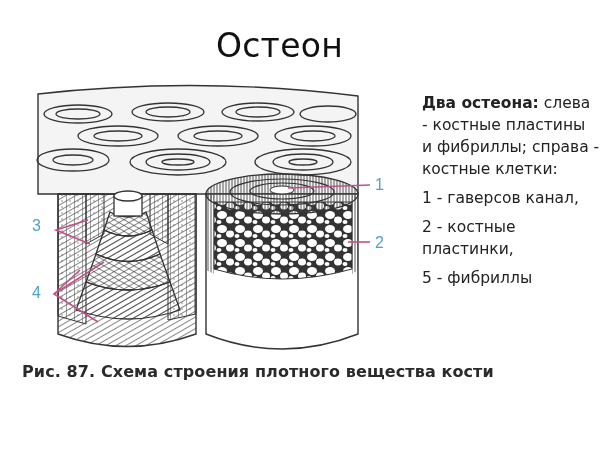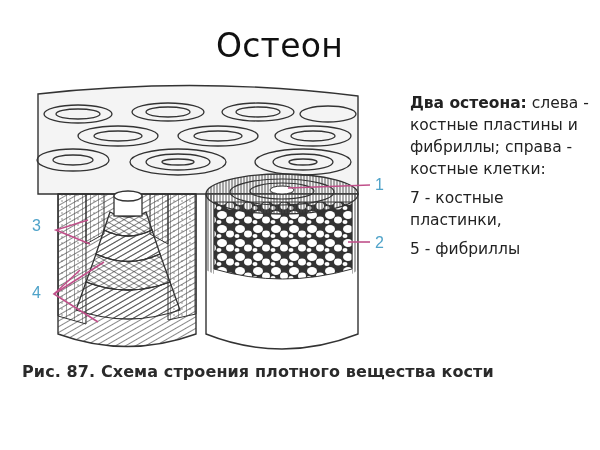--- a/index.html
+++ b/index.html
@@ -4,21 +4,21 @@
 <style>
   html, body { margin:0; padding:0; background:#ffffff; }
   body { width:600px; height:450px; position:relative; overflow:hidden;
          font-family:"DejaVu Sans","Liberation Sans",sans-serif; color:#1a1a1a; }
   .slide-title { position:absolute; left:0; top:26px; width:559px; text-align:center;
                  font-size:33px; letter-spacing:0.3px; color:#111; }
   .diagram { position:absolute; left:18px; top:84px; width:380px; height:276px; }
   .caption { position:absolute; left:22px; top:362px; font-size:16px; font-weight:bold;
              color:#2a2a2a; letter-spacing:0.1px; }
   .desc { position:absolute; left:410px; top:92px; width:190px; font-size:15.5px; line-height:22px; color:#222; }
-  .desc p { margin:0 0 7px 0; }
+  .desc p { margin:0 0 7px 12px; }
   .desc b { font-weight:bold; }
   .lbl { position:absolute; font-size:16px; color:#4fa3c9; font-family:"Liberation Sans",sans-serif; }
 </style>
 </head>
 <body>
 
 <div class="slide-title">Остеон</div>
 
 <div class="diagram">
   <svg width="380" height="276" viewBox="0 0 380 276">
@@ -112,15 +112,16 @@
   <span class="lbl" style="left:357px; top:92px;">1</span>
   <span class="lbl" style="left:357px; top:150px;">2</span>
   <span class="lbl" style="left:14px; top:133px;">3</span>
   <span class="lbl" style="left:14px; top:200px;">4</span>
 </div>
 
 <div class="caption">Рис. 87. Схема строения плотного вещества кости</div>
 
 <div class="desc">
   <p><b>Два остеона:</b><span> слева - костные пластины и фибриллы; справа - костные клетки:</span></p>
-  <p>7 - костные пластинки,</p>
+  <p>1 - гаверсов канал,</p>
+  <p>2 - костные пластинки,</p>
   <p>5 - фибриллы</p>
 </div>
 
 </body></html>

